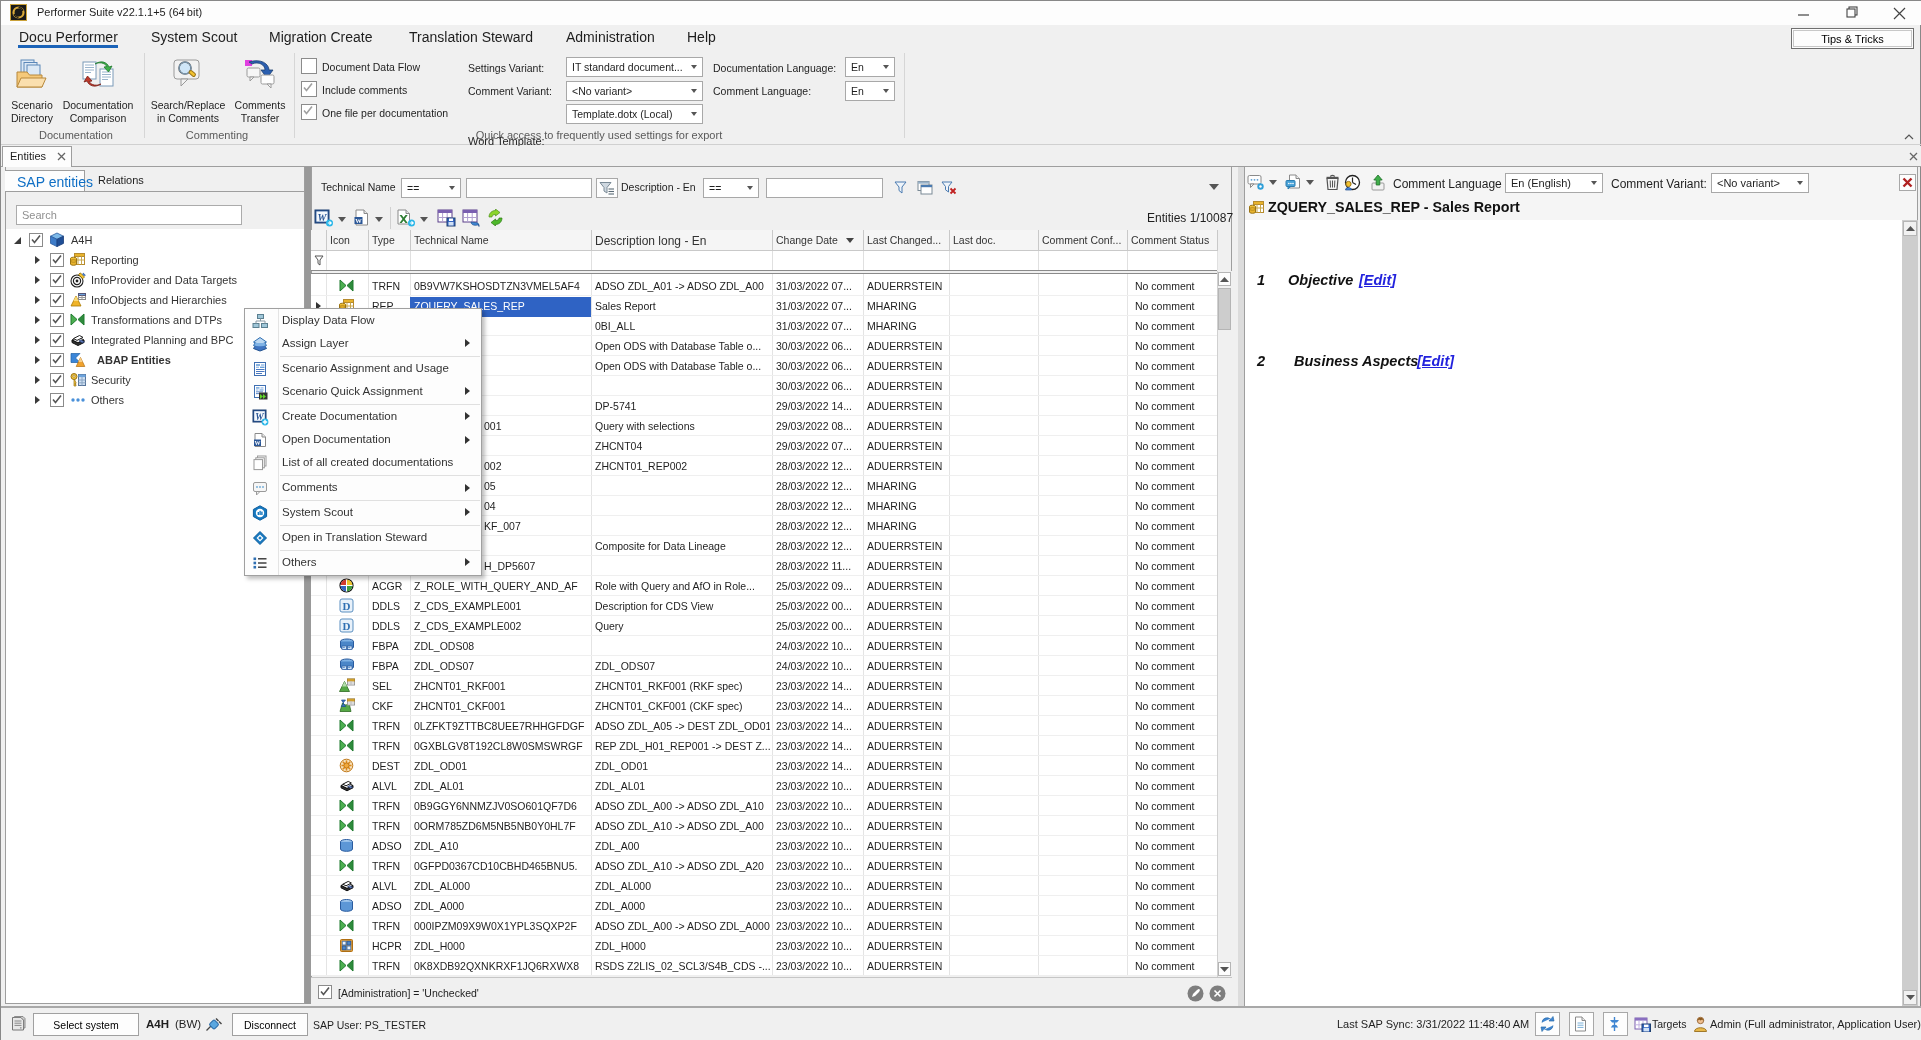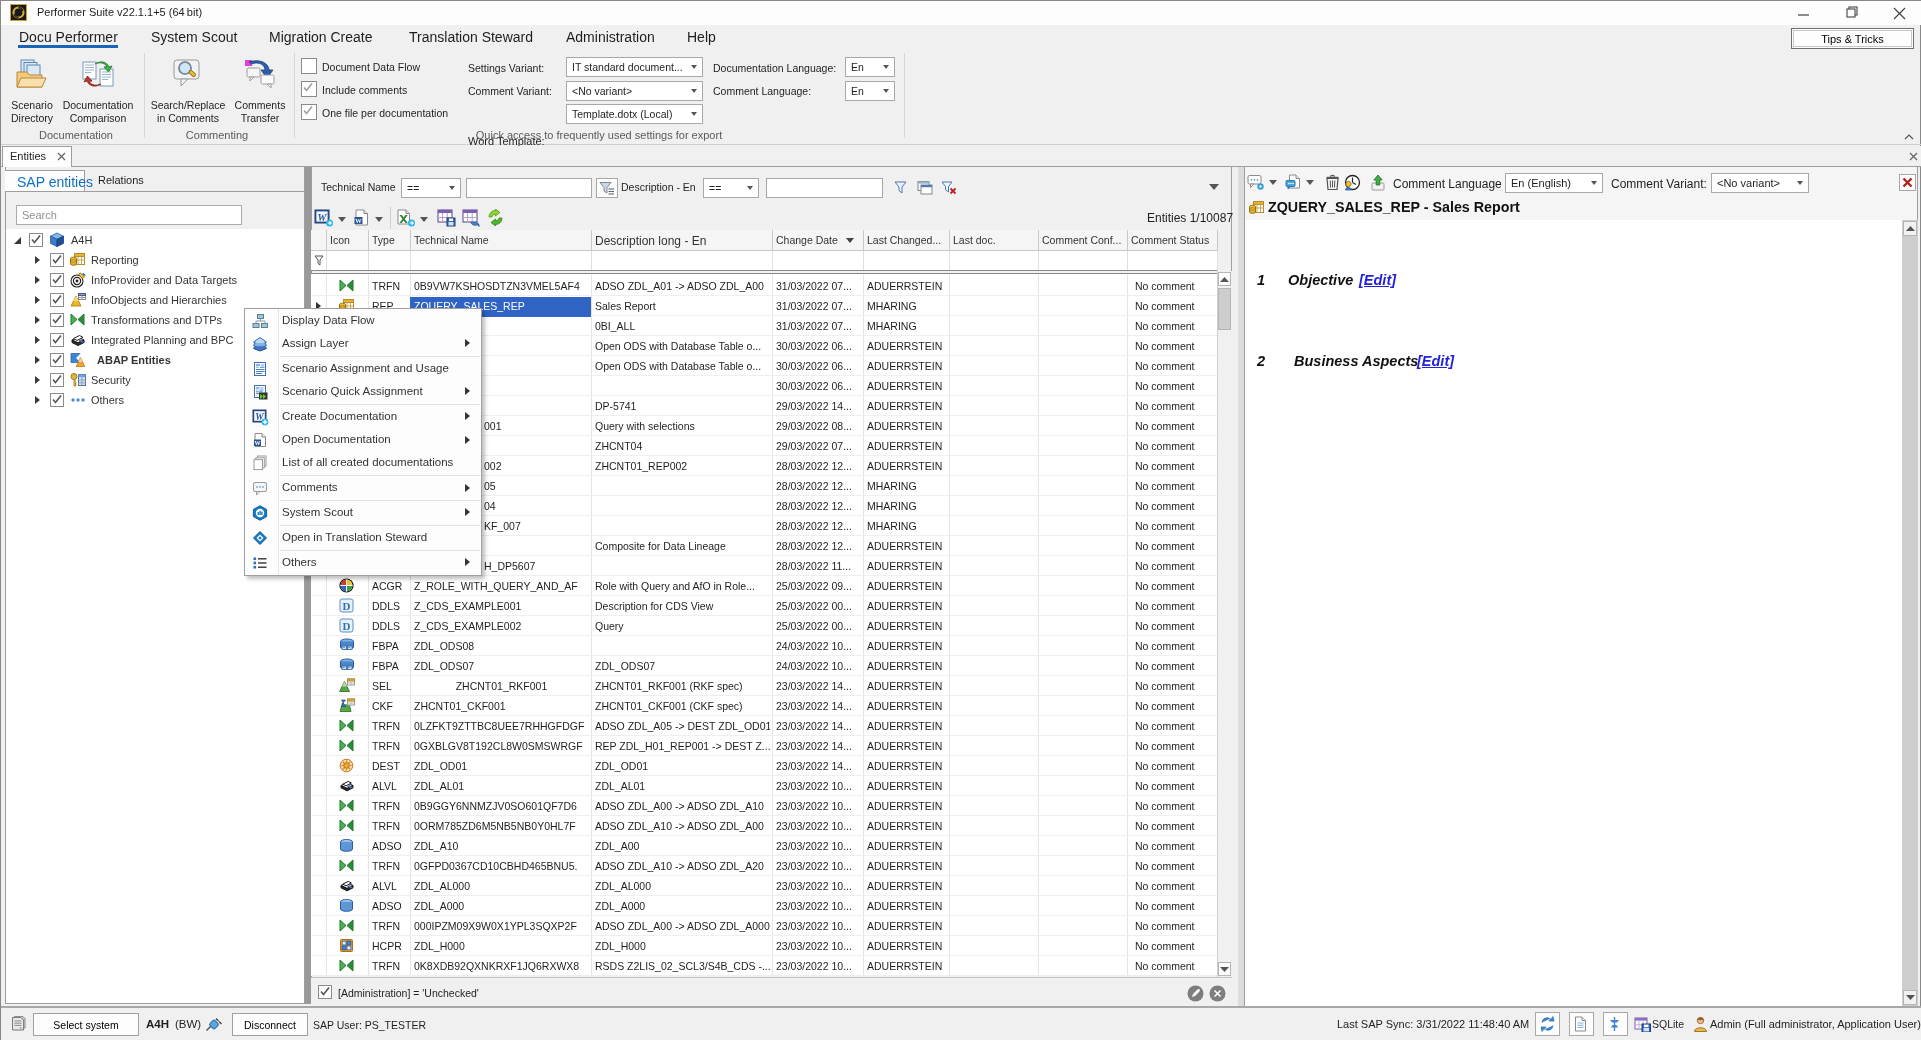--- a/index.html
+++ b/index.html
@@ -574,21 +574,21 @@
 <div style="position:absolute;left:310px;top:694px;width:906px;height:1px;background:#efefef;"></div>
 <div style="position:absolute;left:338px;top:677px;line-height:0;"><svg width="16" height="15" viewBox="0 0 16 15" style="">
         <path d="M5.5 3.5 L10.5 13.5 H0.5 Z" fill="#56a846" stroke="#2d6b22" stroke-width="0.8"></path>
         <path d="M5.5 3.5 L8 8.5 H3 Z" fill="#b4dcab"></path>
         <rect x="8.5" y="1" width="7" height="6" fill="#fff" stroke="#999"></rect>
         <rect x="8.5" y="1" width="7" height="2" fill="#e8b32c" stroke="#b68b2e"></rect>
         <line x1="12" y1="3" x2="12" y2="7" stroke="#bbb"></line>
         <line x1="8.5" y1="5" x2="15.5" y2="5" stroke="#bbb"></line>
       </svg></div>
 <div style="position:absolute;left:371px;top:679px;width:36px;font-size:10.5px;color:#1e1e1e;white-space:nowrap;overflow:hidden;">SEL</div>
-<div style="position:absolute;left:413px;top:679px;width:175px;font-size:10.5px;color:#1e1e1e;white-space:nowrap;overflow:hidden;text-align:center;">ZHCNT01_RKF001</div>
+<div style="position:absolute;left:413px;top:679px;width:175px;font-size:10.5px;color:#1e1e1e;white-space:nowrap;overflow:hidden;">ZHCNT01_RKF001</div>
 <div style="position:absolute;left:594px;top:679px;width:175px;font-size:10.5px;color:#1e1e1e;white-space:nowrap;overflow:hidden;">ZHCNT01_RKF001 (RKF spec)</div>
 <div style="position:absolute;left:775px;top:679px;width:85px;font-size:10.5px;color:#1e1e1e;white-space:nowrap;overflow:hidden;">23/03/2022 14...</div>
 <div style="position:absolute;left:866px;top:679px;width:80px;font-size:10.5px;color:#1e1e1e;white-space:nowrap;overflow:hidden;">ADUERRSTEIN</div>
 <div style="position:absolute;left:1134px;top:679px;width:80px;font-size:10.5px;color:#1e1e1e;white-space:nowrap;overflow:hidden;">No comment</div>
 <div style="position:absolute;left:310px;top:714px;width:906px;height:1px;background:#efefef;"></div>
 <div style="position:absolute;left:338px;top:697px;line-height:0;"><svg width="16" height="15" viewBox="0 0 16 15" style="">
         <path d="M3.5 5 L1 13.5 h11 L10 5 C8 7.5 5.5 7.5 3.5 5 Z" fill="#56a846" stroke="#2d6b22" stroke-width="0.8"></path>
         <path d="M2.5 2 l4 0 -2.5 3 2.8 3.5 -4.5 0 2.2 -3.2 Z" fill="#3f74c2" stroke="#1d4d8f" stroke-width="0.7"></path>
         <rect x="8.5" y="1" width="7" height="6" fill="#fff" stroke="#999"></rect>
         <rect x="8.5" y="1" width="7" height="2" fill="#e8b32c" stroke="#b68b2e"></rect>
@@ -1034,19 +1034,19 @@
 <div style="position:absolute;left:1633px;top:1015px;line-height:0;"><svg width="17" height="16" viewBox="0 0 17 16" style="">
         <rect x="1" y="2" width="12" height="11" fill="#fff" stroke="#7a5fb0"></rect>
         <rect x="1" y="2" width="12" height="2.6" fill="#8a6fc0"></rect>
         <line x1="5" y1="4.6" x2="5" y2="13" stroke="#c0b0e0"></line>
         <line x1="9" y1="4.6" x2="9" y2="13" stroke="#c0b0e0"></line>
         <line x1="1" y1="8.8" x2="13" y2="8.8" stroke="#c0b0e0"></line>
         <rect x="8" y="8" width="8.5" height="8" fill="#3465c0" stroke="#1d3f70"></rect>
         <rect x="10" y="8.6" width="4.5" height="2.6" fill="#fff"></rect>
         <rect x="9.5" y="12" width="5.5" height="3.4" fill="#cfe0f5"></rect>
       </svg></div>
-<div style="position:absolute;left:1651px;top:1017px;font-size:10.5px;color:#1e1e1e;font-weight:normal;white-space:nowrap;">SQLite</div>
+<div style="position:absolute;left:1651px;top:1017px;font-size:10.5px;color:#1e1e1e;font-weight:normal;white-space:nowrap;">Targets</div>
 <div style="position:absolute;left:1692px;top:1015px;line-height:0;"><svg width="15" height="16" viewBox="0 0 15 16" style="">
         <circle cx="7.5" cy="4.5" r="3.2" fill="#f0c090" stroke="#a07040"></circle>
         <path d="M4.8 3.2 a3.2 3.2 0 0 1 5.4 0 l0.8 1.5 -1 -0.3 -0.8 -1 -1.6 1 -1.6 -1 -0.8 1 -1 0.3 Z" fill="#8a5a20"></path>
         <path d="M1.5 15.5 C1.5 10.5 13.5 10.5 13.5 15.5 Z" fill="#e8b84a" stroke="#a0782a"></path>
       </svg></div>
 <div style="position:absolute;left:1709px;top:1017px;font-size:11px;color:#1e1e1e;font-weight:normal;white-space:nowrap;">Admin (Full administrator, Application User)</div>
 </div>
 </body></html>

